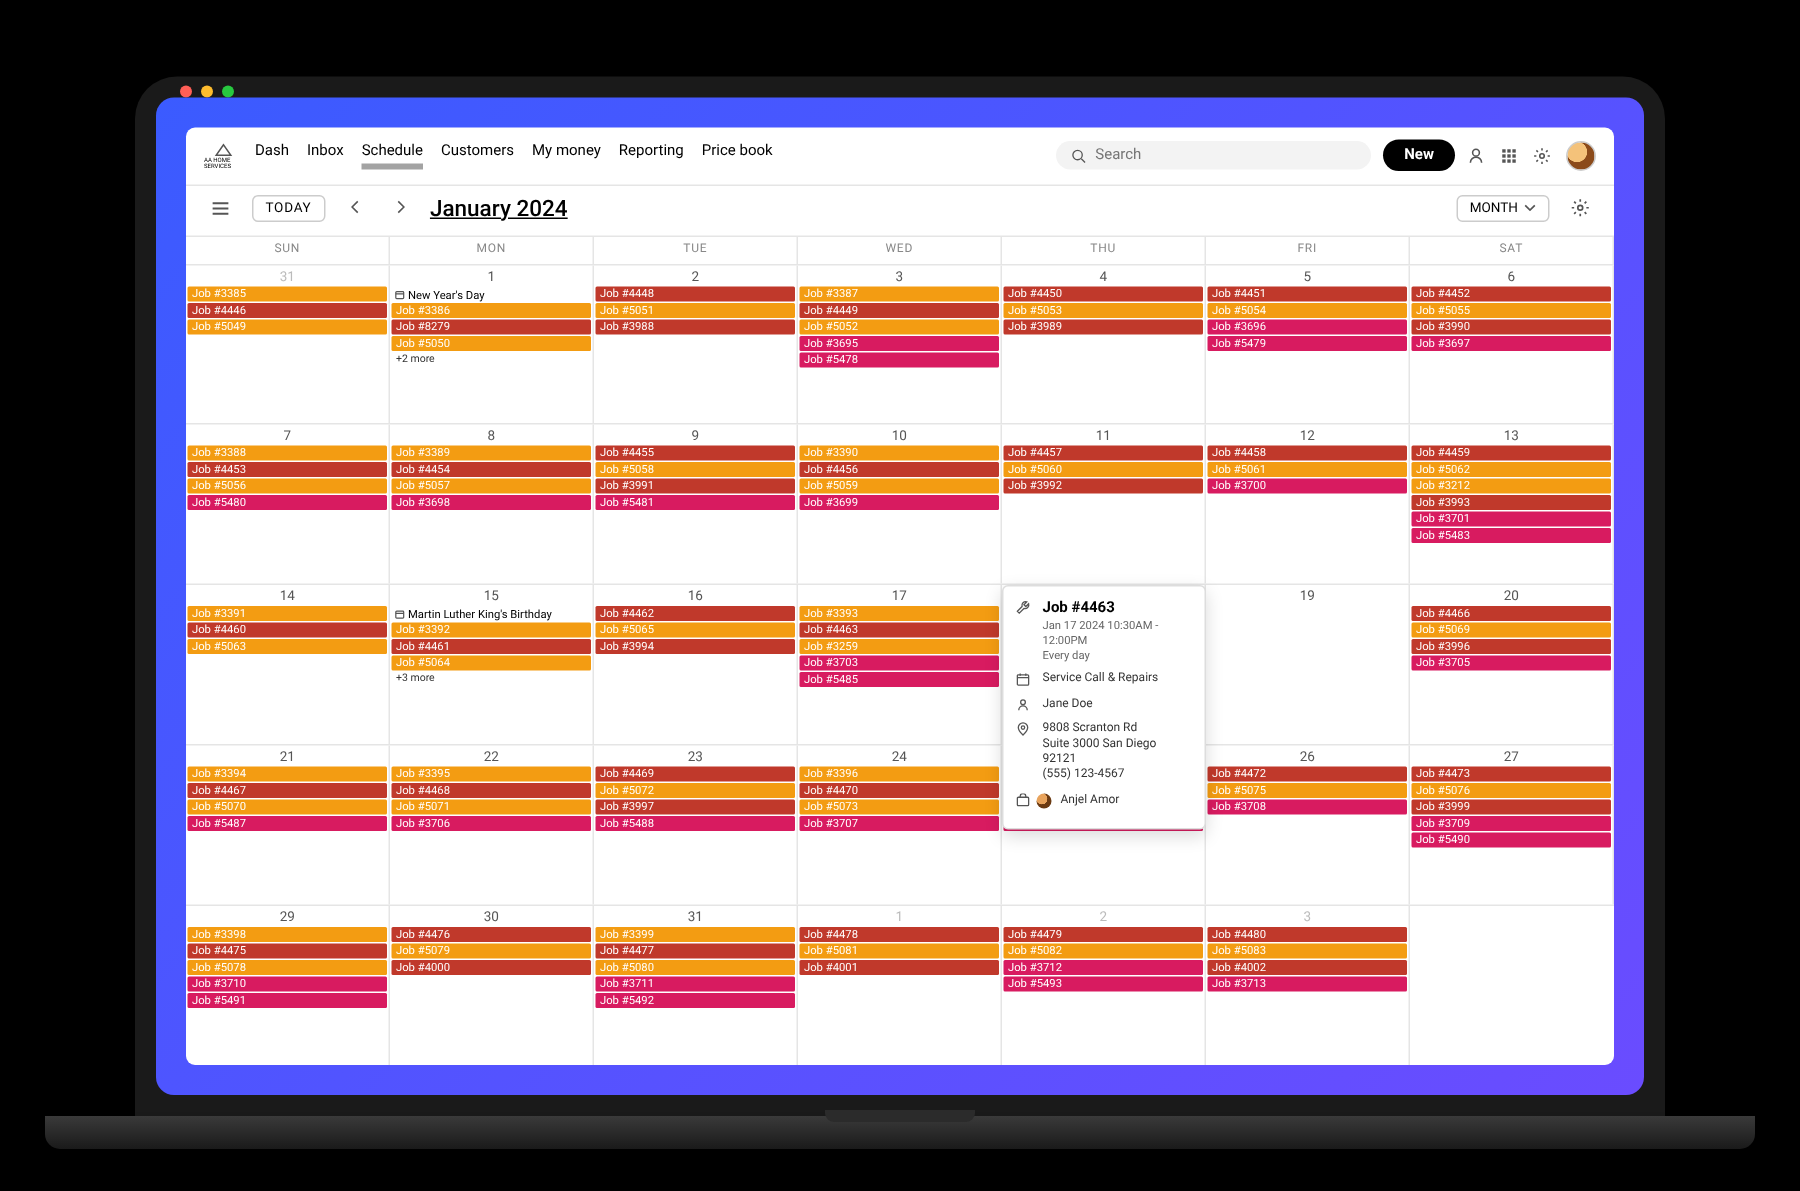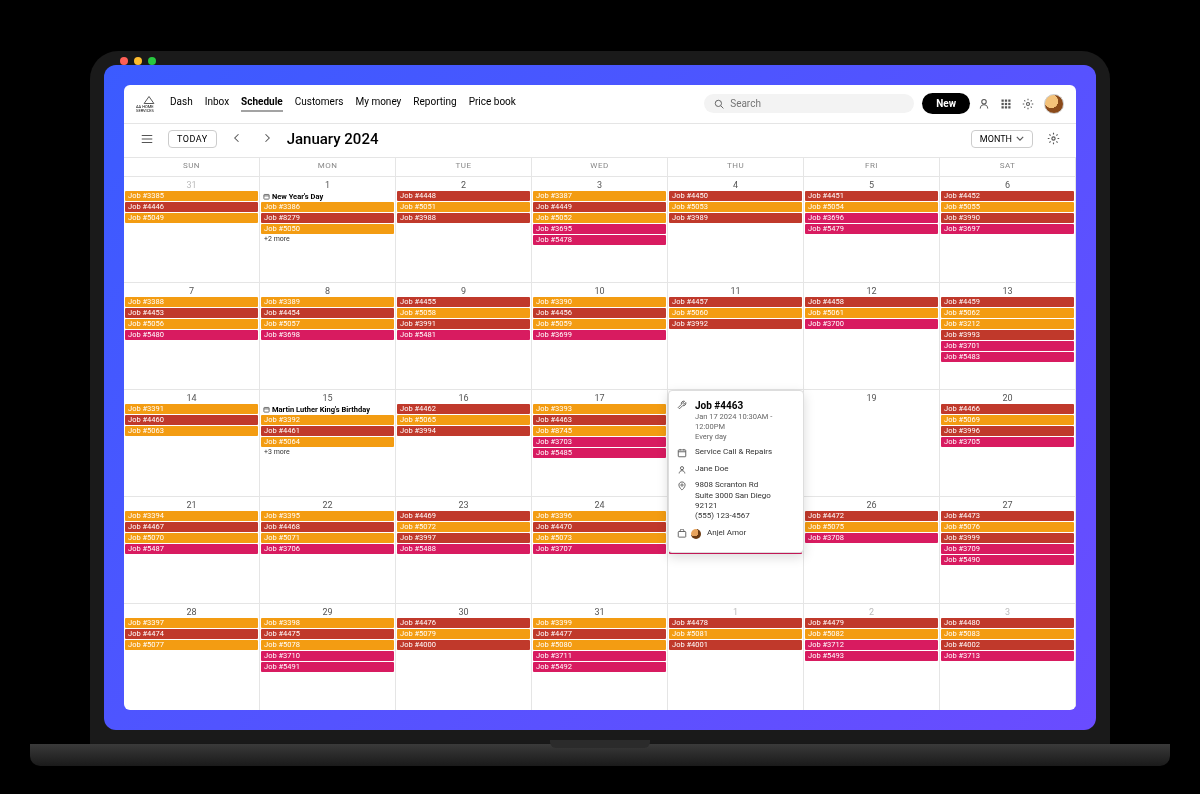--- a/index.html
+++ b/index.html
@@ -39,46 +39,46 @@
   .mac-dots { position: absolute; top: 6px; left: 30px; display: flex; gap: 6px; }
   .mac-dots span { width: 8px; height: 8px; border-radius: 50%; display: inline-block; }
   .mac-dots .r{background:#ff5f57;} .mac-dots .y{background:#febc2e;} .mac-dots .g{background:#28c840;}
 
   
   .topbar { display: flex; align-items: center; gap: 8px; padding: 6px 12px; border-bottom: 1px solid var(--border); font-size: 10px; }
   .logo { width: 26px; height: 26px; display: flex; flex-direction: column; align-items: center; justify-content: center; font-size:6px; line-height:1; }
   .logo svg { width: 14px; height: 10px; }
   .nav { display:flex; gap: 12px; }
   .nav .item { cursor:pointer; padding-bottom:3px;}
-  .nav .item.active { font-weight:700; border-bottom:2px solid #a3a3a3;text-align:center;}
+  .nav .item.active { font-weight:400; border-bottom:4px solid #a3a3a3;text-align:center;}
   .search { flex: 1; }
   .search-box { margin-left:auto; width: 210px; background: #f3f3f3; border-radius: 14px; display:flex; align-items:center; padding:4px 10px; gap:6px; color:#888; }
   .search-box input { border:none; background:transparent; outline:none; font-size:10px; flex:1;}
   .new-btn { background:#000; color:#fff; border-radius:14px; padding:5px 14px; font-weight:700; cursor:pointer;}
   .top-icons { display:flex; gap:10px; align-items:center; color:#555;}
   .avatar { width:20px; height:20px; border-radius:50%; background: radial-gradient(circle at 35% 35%, #f4c27a 40%, #8b4a1a 42%); border:1px solid #ccc;}
 
   
   .subheader { display:flex; align-items:flex-start; gap:10px; padding:6px 12px; border-bottom:1px solid var(--border); font-size:11px; }
   .icon-btn { cursor:pointer; color:#555; padding:2px 4px;}
   .today-btn { border:1px solid #ccc; border-radius:4px; padding:3px 8px; font-size:9px; letter-spacing:.5px; cursor:pointer;}
-  .month-title { font-size:15px; font-weight:500; }
+  .month-title { font-size:15px; font-weight:500;text-decoration:underline; }
   .spacer { flex:1; }
   .view-select { border:1px solid #ccc; border-radius:4px; padding:3px 8px; font-size:9px; display:flex; align-items:center; gap:4px; cursor:pointer;}
 
   
   .cal { flex:1; overflow:hidden; display:grid; grid-template-rows: 18px 1fr; font-size:8px;}
   .day-headers { display:grid; grid-template-columns: repeat(7,1fr); }
   .day-headers div { text-align:center; color:#888; font-size:8px; padding-top:3px; letter-spacing:.5px; border-right:1px solid var(--border);}
   .weeks { display:grid; grid-template-rows: repeat(5,1fr); }
   .week { display:grid; grid-template-columns: repeat(7,1fr); border-top:1px solid var(--border);}
   .day { border-right:1px solid var(--border); padding:1px; position:relative; overflow:hidden;}
   .daynum { text-align:center; font-size:9px; color:#555; padding:2px 0 1px;}
   .daynum.dim { color:#bbb;}
-  .holiday { font-size:7.5px; font-weight:700; display:flex; gap:2px; align-items:center; padding:1px 2px;}
+  .holiday { font-size:7.5px; font-weight:400; display:flex; gap:2px; align-items:center; padding:1px 2px;}
   .job { font-size:7.5px; color:#fff; padding:0 3px; margin-bottom:1px; border-radius:1px; line-height:10px; height:10px; overflow:hidden; cursor:pointer; white-space:nowrap;}
   .orange{background:var(--orange);} .red{background:var(--red);} .magenta{background:var(--magenta);}
   .more { font-size:7px; color:#333; padding-left:3px; cursor:pointer;}
 
   
   .popover { position:absolute; top:0; left:0; right:-1px; background:#fff; border:1px solid #ddd; box-shadow:0 4px 12px rgba(0,0,0,.15); border-radius:4px; padding:8px 8px 8px 26px; z-index:10; font-size:8px; color:#333;}
   .popover .row { position:relative; margin-bottom:6px; line-height:1.3;}
   .popover .row svg, .popover .row .avatar-sm { position:absolute; left:-18px; top:1px; width:10px; height:10px;}
   .popover .title { font-weight:700; font-size:10px; color:#000;}
   .popover .sub { color:#666; font-size:7.5px;}
@@ -325,21 +325,21 @@
               <div class="day">
                 <div class="daynum">16</div>
                 <div class="job red">Job #4462</div>
                 <div class="job orange">Job #5065</div>
                 <div class="job red">Job #3994</div>
               </div>
               <div class="day">
                 <div class="daynum">17</div>
                 <div class="job orange">Job #3393</div>
                 <div class="job red">Job #4463</div>
-                <div class="job orange">Job #8745</div>
+                <div class="job orange">Job #3259</div>
                 <div class="job magenta">Job #3703</div>
                 <div class="job magenta">Job #5485</div>
               </div>
               <div class="day" style="overflow: visible;">
                 <div class="daynum">18</div>
                 <div class="popover">
                   <div class="row">
                     <svg viewBox="0 0 16 16">
                       <path d="M14 4l-3 3-2-2 3-3a4 4 0 00-5 5L2 12l2 2 5-5a4 4 0 005-5z"></path>
                     </svg>
@@ -437,26 +437,20 @@
                 <div class="daynum">27</div>
                 <div class="job red">Job #4473</div>
                 <div class="job orange">Job #5076</div>
                 <div class="job red">Job #3999</div>
                 <div class="job magenta">Job #3709</div>
                 <div class="job magenta">Job #5490</div>
               </div>
             </div>
             <div class="week">
               <div class="day">
-                <div class="daynum">28</div>
-                <div class="job orange">Job #3397</div>
-                <div class="job red">Job #4474</div>
-                <div class="job orange">Job #5077</div>
-              </div>
-              <div class="day">
                 <div class="daynum">29</div>
                 <div class="job orange">Job #3398</div>
                 <div class="job red">Job #4475</div>
                 <div class="job orange">Job #5078</div>
                 <div class="job magenta">Job #3710</div>
                 <div class="job magenta">Job #5491</div>
               </div>
               <div class="day">
                 <div class="daynum">30</div>
                 <div class="job red">Job #4476</div>

